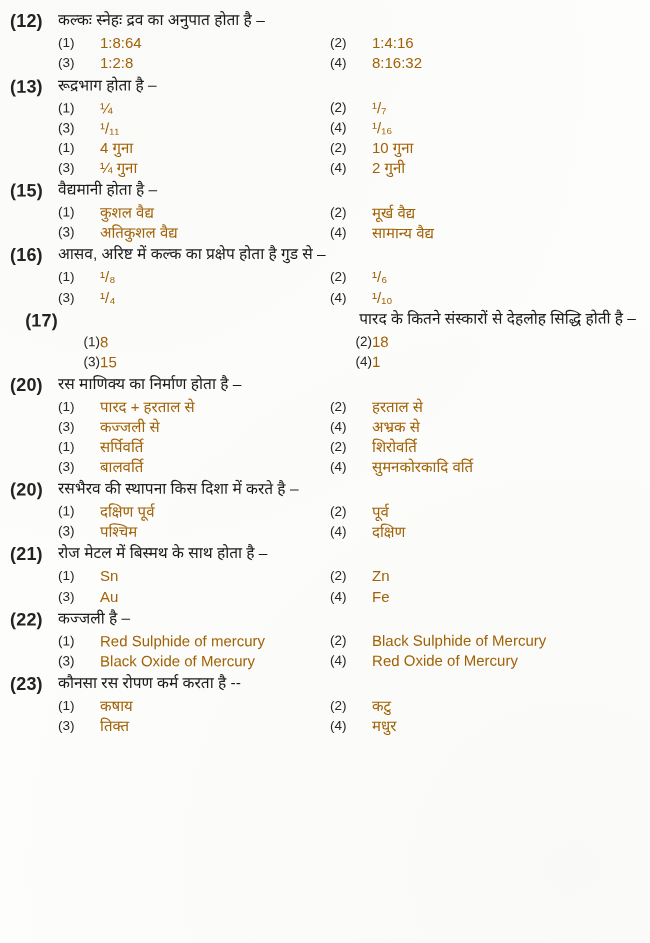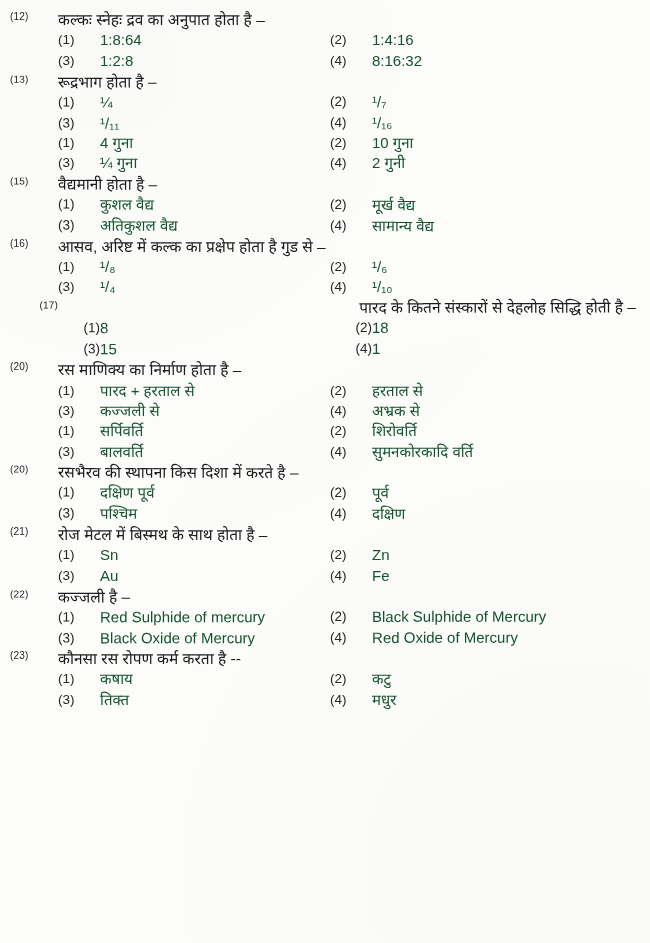--- a/index.html
+++ b/index.html
@@ -42,24 +42,25 @@
     position: relative;
     margin-bottom: 2px;
   }
   .qhead {
     display: flex;
     align-items: flex-start;
   }
   .qnum {
     width: 48px;
     flex: 0 0 48px;
-    font-size: 10px;
+    font-size: 18px;
     color: #232323;
     padding-top: 1px;
     letter-spacing: 0.2px;
+    font-weight: bold;
   }
   .qtext {
     flex: 1 1 auto;
     font-size: 15.5px;
     line-height: 1.25;
     color: #1b1b1b;
     font-family: "Liberation Sans", sans-serif;
   }
   .opts {
     margin-top: 1px;
@@ -88,21 +89,21 @@
   .optlabel {
     width: 42px;
     flex: 0 0 42px;
     font-size: 13.5px;
     color: #262626;
     padding-top: 1px;
   }
   .opttext {
     font-size: 15px;
     line-height: 1.22;
-    color: #14532d;
+    color: #a16207;
   }
   .opttext.eng {
     font-size: 15px;
   }
   
   .q-1 { transform: rotate(-0.12deg); }
   .q-3 { transform: rotate(0.1deg); }
   .q-5 { transform: rotate(-0.08deg); text-align: right; }
   .q-8 { transform: rotate(0.09deg); }
   .q-10 { transform: rotate(-0.1deg); }

